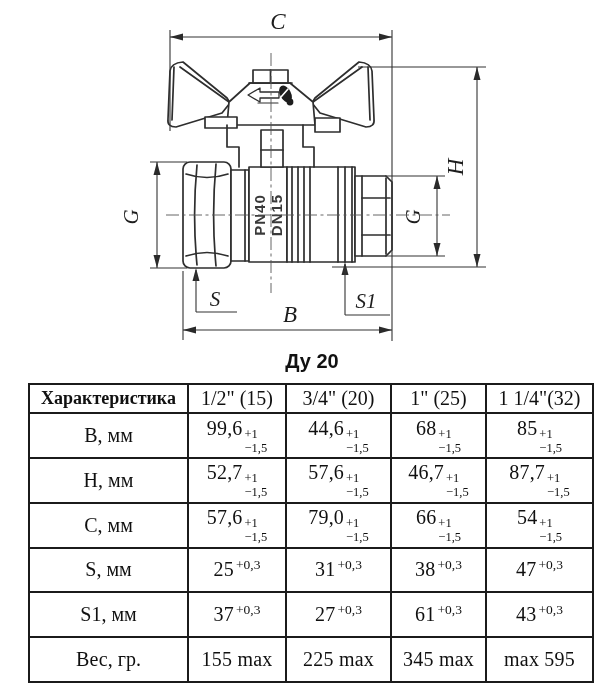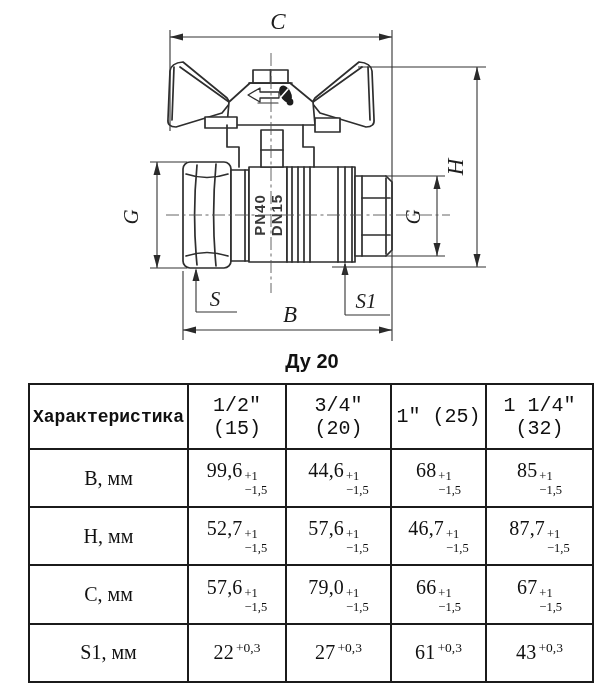--- a/index.html
+++ b/index.html
@@ -11,21 +11,21 @@
   .dim-label-sm{font-family:"Liberation Serif",serif;font-style:italic;font-size:21px;fill:#1d1d1d;}
   .caption-label{font-family:"Liberation Sans",sans-serif;font-weight:700;font-size:20px;fill:#111;}
   .marking-label{font-family:"Liberation Sans",sans-serif;font-weight:700;font-size:15px;
                  letter-spacing:1px;fill:#3a3a3a;}
 
   table.spec{position:absolute;left:28px;top:383px;width:564px;height:300px;
              border-collapse:collapse;table-layout:fixed;background:#fff;}
   table.spec td{border:2px solid #1b1b1b;text-align:center;vertical-align:middle;
                 padding:0 2px;font-size:20px;color:#101010;}
   table.spec tr{height:43px;}
-  table.spec tr:first-child{height:28px;font-family:Liberation Mono, monospace;}
+  table.spec tr:first-child{height:28px;}
   td.hdr{font-size:17px;}
   td.hdr.lbl{font-size:18px;font-weight:700;}
   td.lbl{font-weight:400;font-size:19px;}
   .num{letter-spacing:.2px;}
   .tol{display:inline-flex;flex-direction:column;justify-content:center;text-align:left;
        font-size:12.5px;line-height:1.12;margin-left:2px;vertical-align:-3px;font-weight:400;}
   .supo{display:inline-block;font-size:13.5px;position:relative;top:-7px;margin-left:2px;font-weight:400;}
 </style>
 </head>
 <body>
@@ -217,28 +217,42 @@
               <span>−1,5</span>
             </span></td>
           <td><span class="num">79,0</span><span class="tol">
               <span>+1</span>
               <span>−1,5</span>
             </span></td>
           <td><span class="num">66</span><span class="tol">
               <span>+1</span>
               <span>−1,5</span>
             </span></td>
-          <td><span class="num">67</span><span class="tol">
-              <span>+1</span>
-              <span>−1,5</span>
-            </span></td>
+          <td><span class="num">54</span><span class="tol">
+              <span>+1</span>
+              <span>−1,5</span>
+            </span></td>
+        </tr>
+        <tr>
+          <td class="lbl">S, мм</td>
+          <td><span class="num">25</span><span class="supo">+0,3</span></td>
+          <td><span class="num">31</span><span class="supo">+0,3</span></td>
+          <td><span class="num">38</span><span class="supo">+0,3</span></td>
+          <td><span class="num">47</span><span class="supo">+0,3</span></td>
         </tr>
         <tr>
           <td class="lbl">S1, мм</td>
-          <td><span class="num">22</span><span class="supo">+0,3</span></td>
+          <td><span class="num">37</span><span class="supo">+0,3</span></td>
           <td><span class="num">27</span><span class="supo">+0,3</span></td>
           <td><span class="num">61</span><span class="supo">+0,3</span></td>
           <td><span class="num">43</span><span class="supo">+0,3</span></td>
         </tr>
+        <tr>
+          <td class="lbl">Вес, гр.</td>
+          <td><span class="num">155 max</span></td>
+          <td><span class="num">225 max</span></td>
+          <td><span class="num">345 max</span></td>
+          <td><span class="num">max 595</span></td>
+        </tr>
       </tbody>
   </table>
 
 </div>
 
 </body></html>

